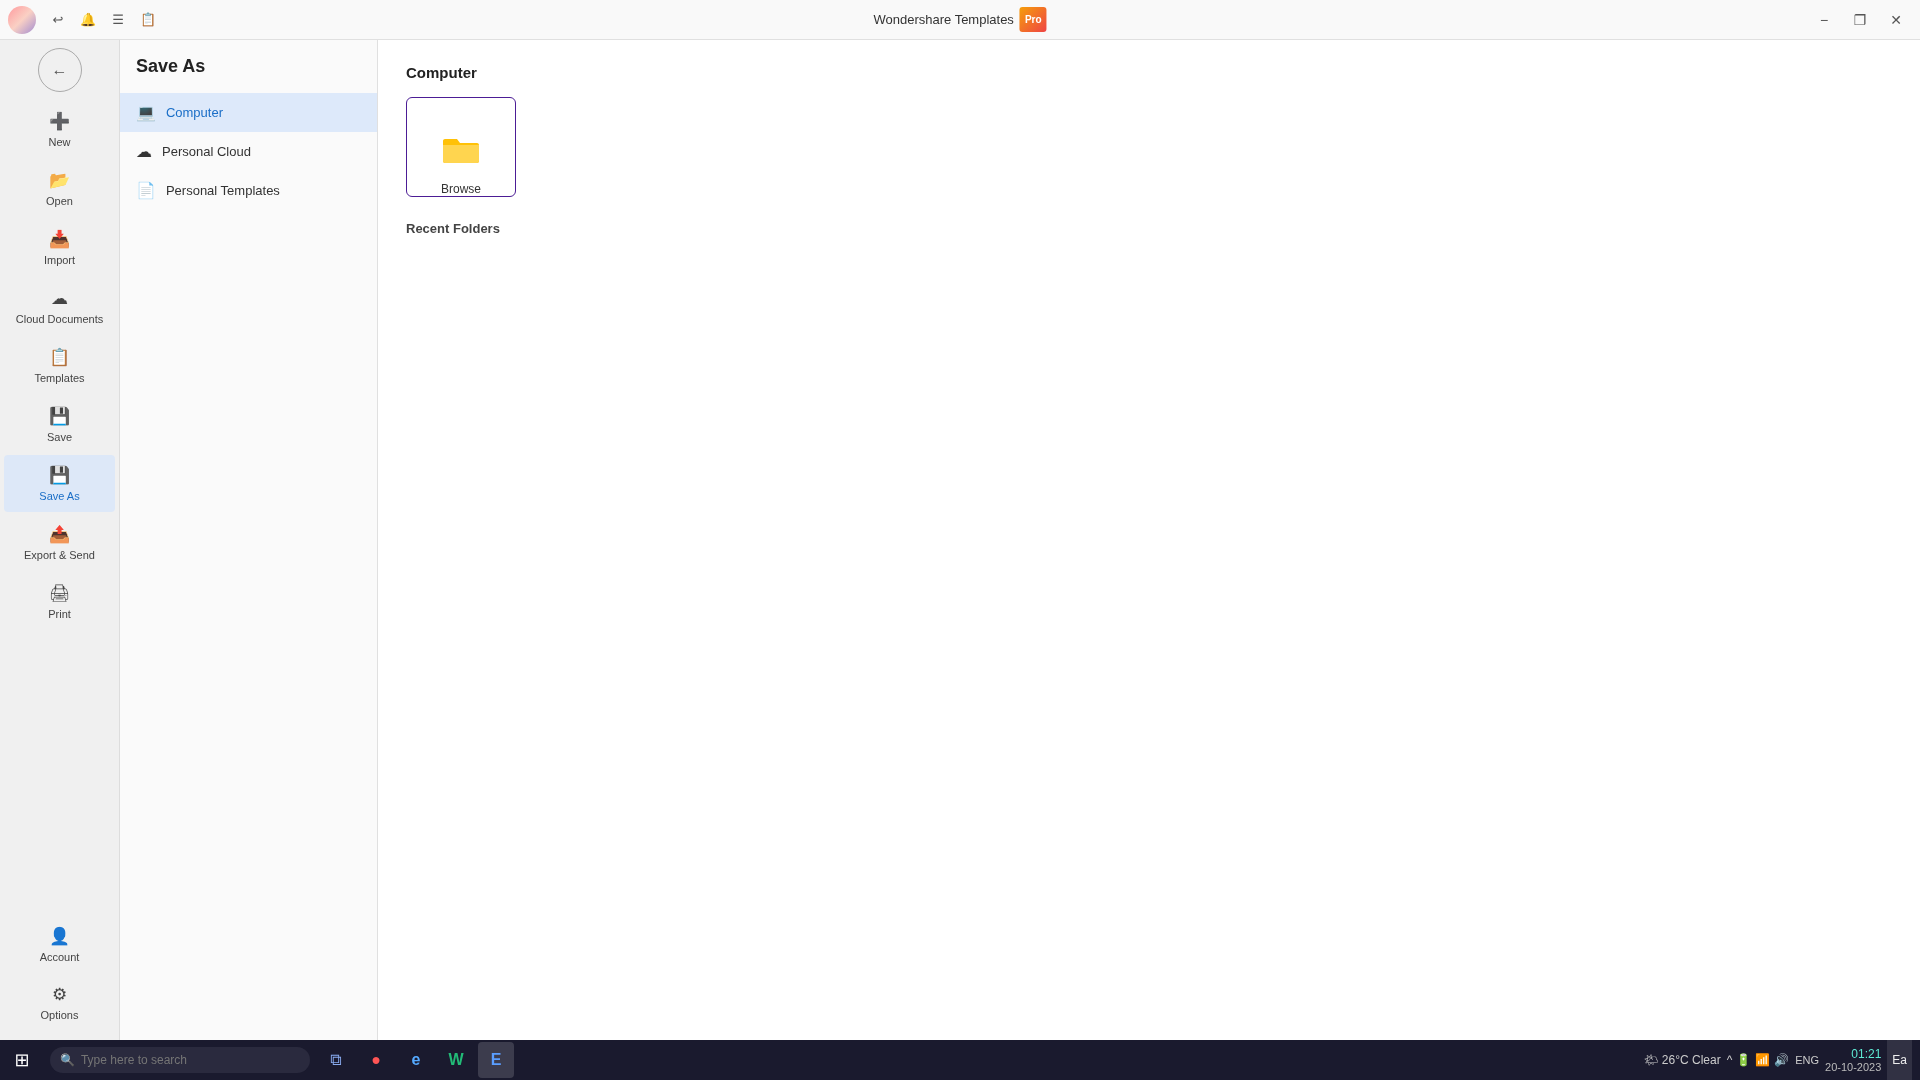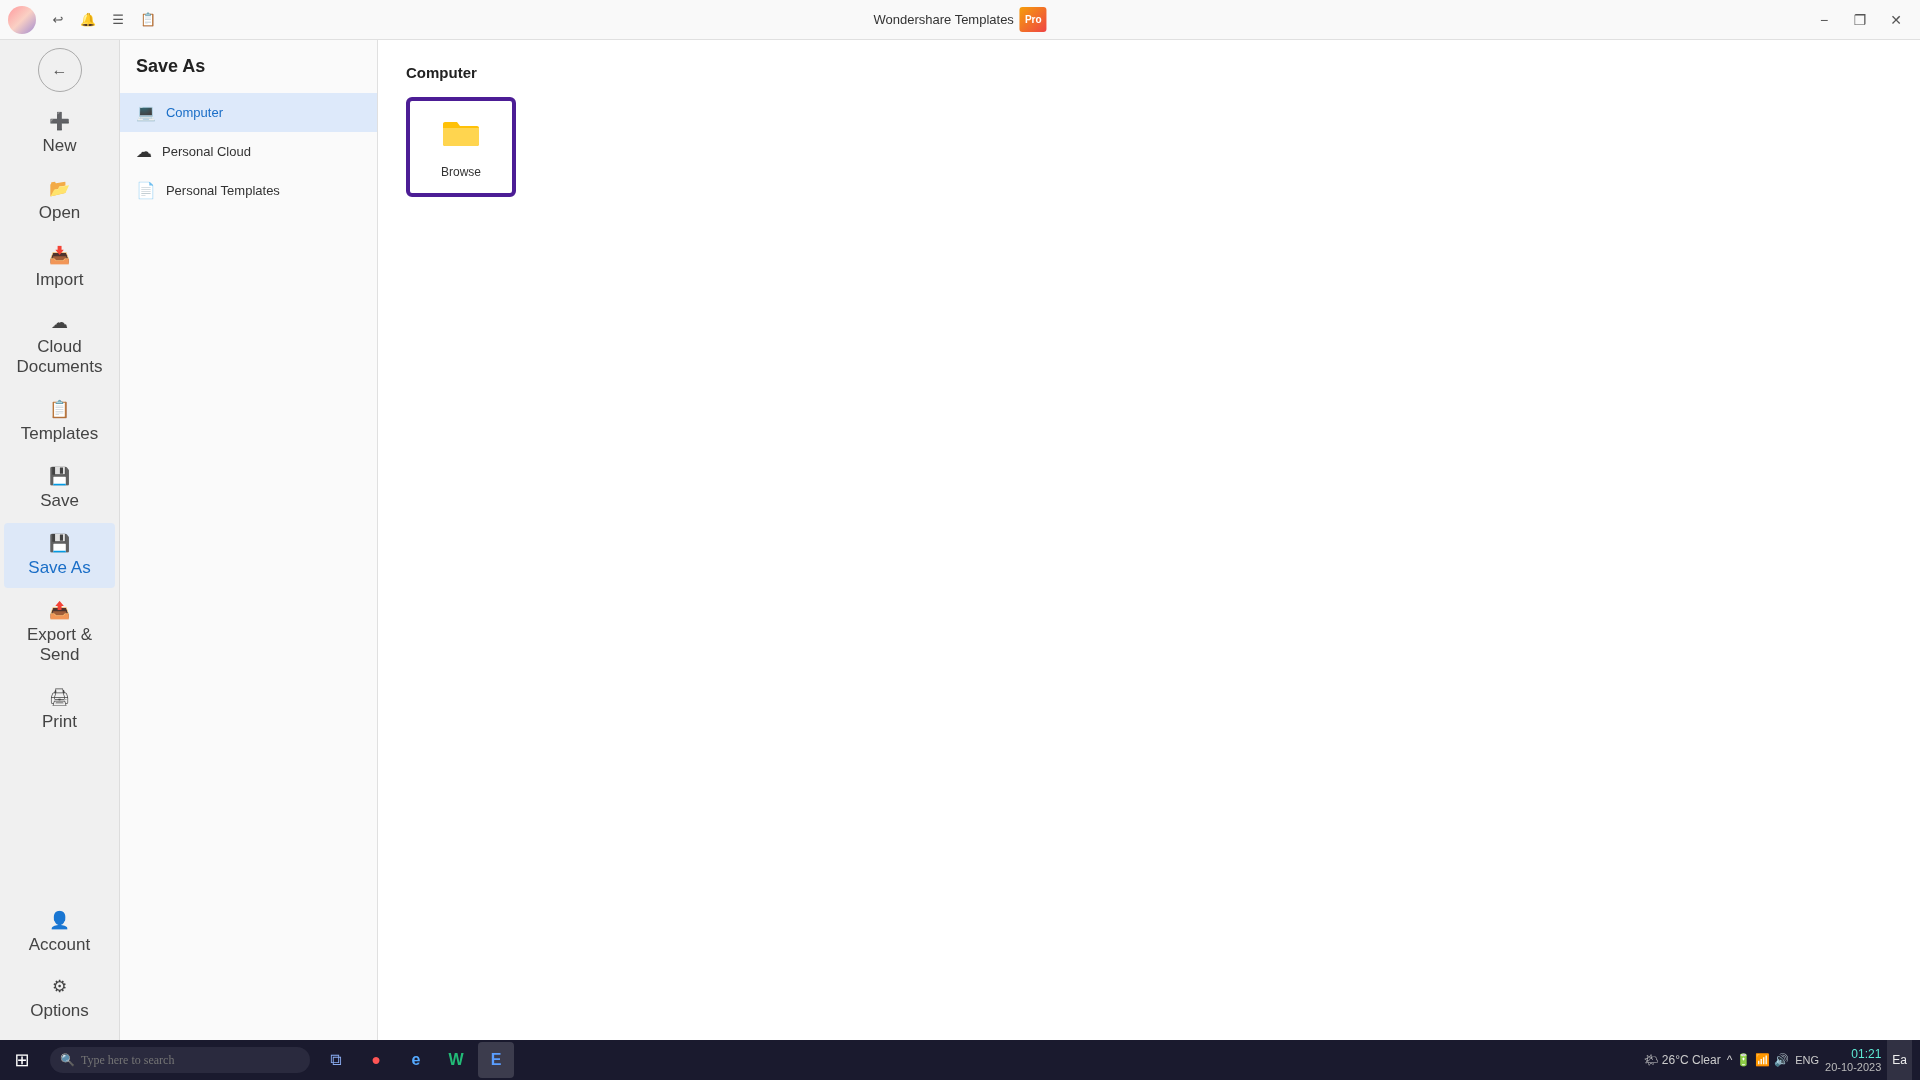--- a/index.html
+++ b/index.html
@@ -125,21 +125,21 @@
       padding: 10px 4px;
       cursor: pointer;
       gap: 4px;
       font-size: 11px;
       color: #444;
       border-radius: 4px;
       margin: 1px 4px;
     }
     .nav-item.active { background: #dde8f8; color: #1a6ec7; }
     .nav-item .nav-icon { font-size: 17px; }
-    .nav-item .nav-label { font-size: 17px; text-align: center; }
+    .nav-item .nav-label { font-size: 11px; text-align: left; }
 
     .nav-bottom {
       position: absolute;
       bottom: 8px;
       width: 100%;
     }
 
     
     .save-as-panel {
       width: 258px;
@@ -177,26 +177,26 @@
     }
     .section-title {
       font-size: 15px;
       font-weight: 600;
       color: #222;
       margin-bottom: 16px;
     }
     .browse-card {
       width: 110px;
       height: 100px;
-      border: 4px solid #4c1d95;
+      border: 1px solid #4c1d95;
       border-radius: 6px;
       display: flex;
       flex-direction: column;
       align-items: center;
-      justify-content: center;
+      justify-content: flex-end;
       cursor: pointer;
       background: #fff;
       gap: 8px;
       margin-bottom: 24px;
     }
     .folder-icon-wrap { font-size: 36px; }
     .browse-label { font-size: 12px; color: #333; }
     .recent-title {
       font-size: 13px;
       font-weight: 600;
@@ -236,21 +236,20 @@
       width: 260px;
     }
     .taskbar-search-icon { color: #aaa; font-size: 12px; }
     .taskbar-search-input {
       background: transparent;
       border: none;
       outline: none;
       color: #ccc;
       font-size: 12px;
       width: 200px;
-      font-family: Liberation Serif, serif;
     }
     .taskbar-icons-area {
       display: flex;
       align-items: center;
       gap: 4px;
       margin-left: 8px;
     }
     .taskbar-icon-btn {
       width: 36px;
       height: 36px;
@@ -393,20 +392,21 @@
     <div class="browse-card">
       <div class="folder-icon-wrap">
         <svg class="folder-svg" viewBox="0 0 40 32" fill="none" xmlns="http://www.w3.org/2000/svg">
           <path d="M2 8C2 6.9 2.9 6 4 6H16L19 10H36C37.1 10 38 10.9 38 12V28C38 29.1 37.1 30 36 30H4C2.9 30 2 29.1 2 28V8Z" fill="#FFC107"></path>
           <path d="M2 12H38V28C38 29.1 37.1 30 36 30H4C2.9 30 2 29.1 2 28V12Z" fill="#FFD54F"></path>
         </svg>
       </div>
       <span class="browse-label">Browse</span>
     </div>
 
+    <div class="recent-title">Recent Folders</div>
   </div>
 
 </div>
 
 <div class="taskbar">
   <div class="taskbar-start">⊞</div>
 
   <div class="taskbar-search">
     <span class="taskbar-search-icon">🔍</span>
     <input class="taskbar-search-input" type="text" placeholder="Type here to search" style="">

